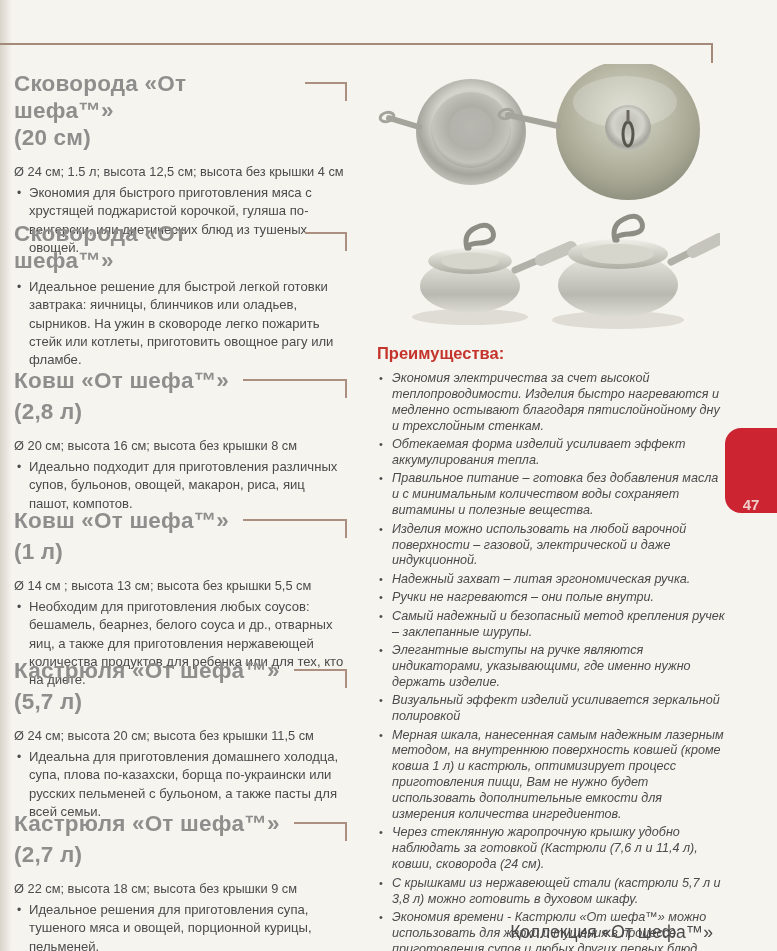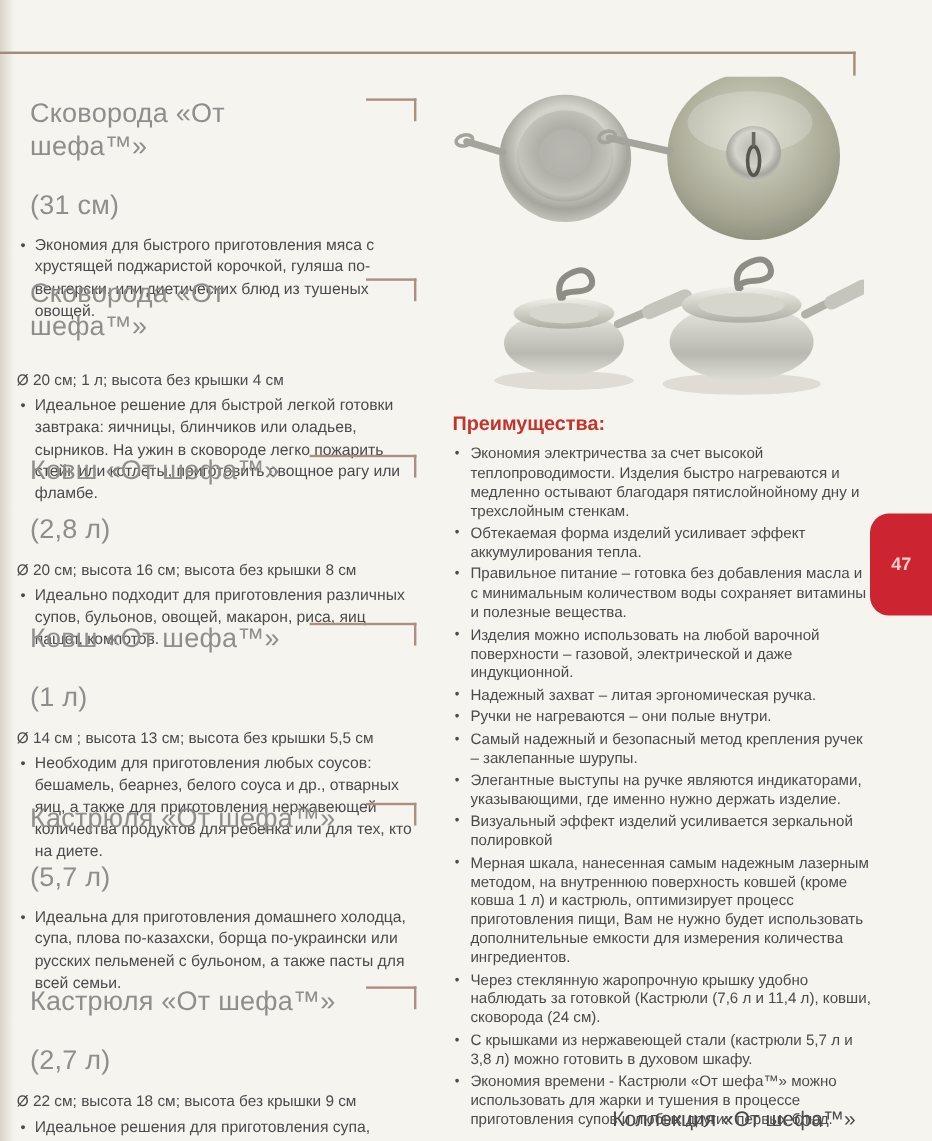--- a/index.html
+++ b/index.html
@@ -13,22 +13,22 @@
     background:linear-gradient(90deg,#d9d4ca,rgba(246,244,239,0));
   }
   .top-rule { position:absolute; left:0; top:43px; width:713px; border-top:2px solid #a38a7a; }
   .top-rule-tick { position:absolute; left:711px; top:43px; height:20px; border-left:2px solid #a38a7a; }
 
   
   .section { position:absolute; left:14px; width:333px; }
   .s1{top:70px} .s2{top:220px} .s3{top:367px} .s4{top:507px} .s5{top:657px} .s6{top:810px}
   .title-line { display:flex; }
   .product-title, .product-vol {
-    font-size:22.5px; line-height:27px; color:#8e8e8c; font-weight:normal;
-    letter-spacing:.2px; margin:11px;
+    font-size:22.5px; line-height:27px; color:#8e8e8c; font-weight:bold;
+    letter-spacing:.2px; margin:0;
   }
   .bracket {
     flex:1; height:17px; min-width:40px;
     border-top:2px solid #ab8f80; border-right:2px solid #ab8f80;
     margin-left:14px; margin-top:12px;
   }
   .specs { margin-top:12px; font-size:12.8px; line-height:17px; color:#4b4b4b; }
   .b-row { display:flex; margin-top:4px; font-size:13.1px; line-height:18.3px; }
   .b-marker { flex:0 0 12px; margin-left:3px; font-size:12px; }
   .b-text { flex:1; }
@@ -36,59 +36,59 @@
   
   .photo { position:absolute; }
   .photo1 { left:375px; top:64px; width:345px; height:140px; }
   .photo2 { left:375px; top:198px; width:345px; height:138px; }
   .right-col { position:absolute; left:377px; top:344px; width:349px; }
   .adv-heading {
     font-size:16.5px; font-weight:bold; color:#c5342c; margin:0 0 8px 0;
   }
   .adv-row { display:flex; font-size:12.6px; line-height:15.9px; margin-bottom:2.5px; }
   .adv-marker { flex:0 0 13px; margin-left:2px; font-size:11px; }
-  .adv-text { flex:1; }
+  .adv-text { flex:1;font-style:italic; }
 
   .page-tab {
     position:absolute; right:0; top:428px; width:52px; height:85px;
     background:#cc2431; border-radius:16px 0 0 16px;
-    display:flex; align-items:center; justify-content:center;
+    display:flex; align-items:flex-end; justify-content:center;
   }
   .page-tab span { color:#f0cfca; font-weight:bold; font-size:15px; }
 
   .footer {
     position:absolute; top:922px; right:64px;
     font-size:17.5px; color:#4a4a4a;text-align:right;
   }
 </style>
 </head>
 <body>
 
 <div class="page-edge-left"></div>
 <div class="top-rule"></div>
 <div class="top-rule-tick"></div>
 
 <div class="section s1">
   <div class="title-line">
     <h2 class="product-title">Сковорода «От шефа™»</h2>
     <span class="bracket"></span>
   </div>
-  <div class="product-vol">(31 см)</div>
+  <div class="product-vol">(20 см)</div>
+  <div class="specs">Ø 24 см; 1.5 л; высота 12,5 см; высота без крышки 4 см</div>
   <div class="b-row">
     <span class="b-marker">•</span>
     <span class="b-text">Экономия для быстрого приготовления мяса с хрустящей поджаристой корочкой, гуляша по-венгерски, или диетических блюд из тушеных овощей.</span>
   </div>
 </div>
 
 <div class="section s2">
   <div class="title-line">
     <h2 class="product-title">Сковорода «От шефа™»</h2>
     <span class="bracket"></span>
   </div>
-  <div class="specs">Ø 20 см; 1 л; высота без крышки 4 см</div>
   <div class="b-row">
     <span class="b-marker">•</span>
     <span class="b-text">Идеальное решение для быстрой легкой готовки завтрака: яичницы, блинчиков или оладьев, сырников. На ужин в сковороде легко пожарить стейк или котлеты, приготовить овощное рагу или фламбе.</span>
   </div>
 </div>
 
 <div class="section s3">
   <div class="title-line">
     <h2 class="product-title">Ковш «От шефа™»</h2>
     <span class="bracket"></span>
@@ -113,20 +113,21 @@
     <span class="b-text">Необходим для приготовления любых соусов: бешамель, беарнез, белого соуса и др., отварных яиц, а также для приготовления нержавеющей количества продуктов для ребенка или для тех, кто на диете.</span>
   </div>
 </div>
 
 <div class="section s5">
   <div class="title-line">
     <h2 class="product-title">Кастрюля «От шефа™»</h2>
     <span class="bracket"></span>
   </div>
   <div class="product-vol">(5,7 л)</div>
+  <div class="specs">Ø 24 см; высота 20 см; высота без крышки 11,5 см</div>
   <div class="b-row">
     <span class="b-marker">•</span>
     <span class="b-text">Идеальна для приготовления домашнего холодца, супа, плова по-казахски, борща по-украински или русских пельменей с бульоном, а также пасты для всей семьи.</span>
   </div>
 </div>
 
 <div class="section s6">
   <div class="title-line">
     <h2 class="product-title">Кастрюля «От шефа™»</h2>
     <span class="bracket"></span>

